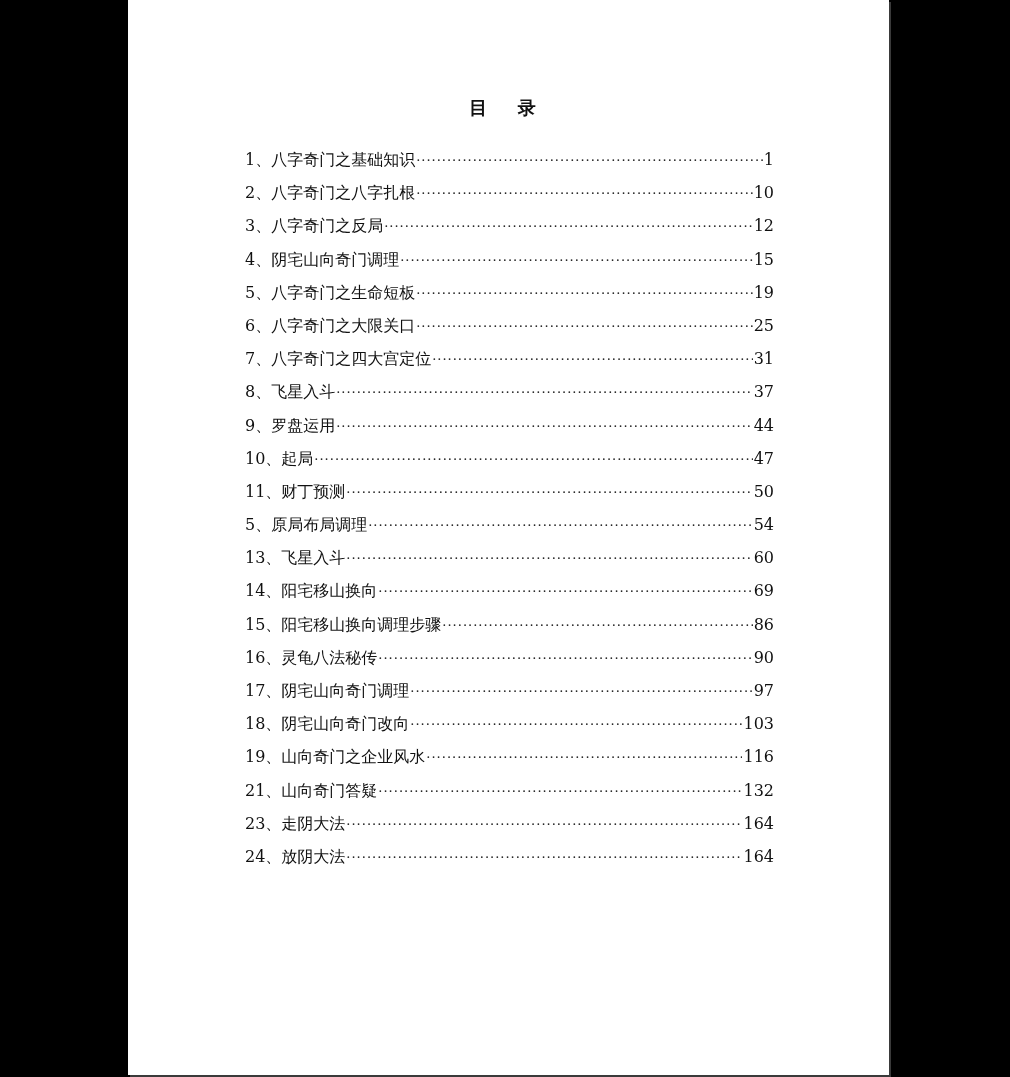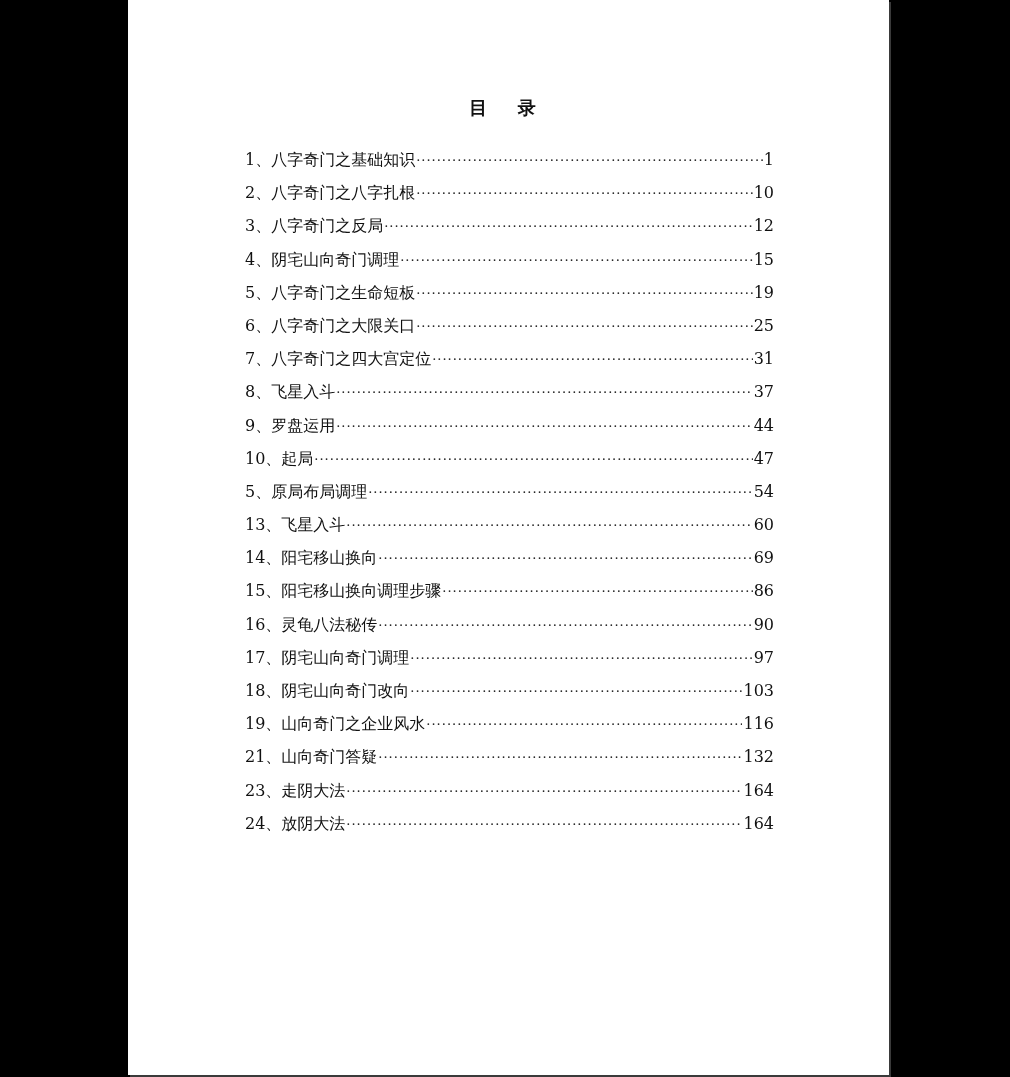--- a/index.html
+++ b/index.html
@@ -97,20 +97,26 @@
         <span class="toc-leader"></span>
         <span class="toc-page">44</span>
       </li>
       <li class="toc-row">
         <span class="toc-num">10、</span>
         <span class="toc-text">起局</span>
         <span class="toc-leader"></span>
         <span class="toc-page">47</span>
       </li>
       <li class="toc-row">
+        <span class="toc-num">11、</span>
+        <span class="toc-text">财丁预测</span>
+        <span class="toc-leader"></span>
+        <span class="toc-page">50</span>
+      </li>
+      <li class="toc-row">
         <span class="toc-num">5、</span>
         <span class="toc-text">原局布局调理</span>
         <span class="toc-leader"></span>
         <span class="toc-page">54</span>
       </li>
       <li class="toc-row">
         <span class="toc-num">13、</span>
         <span class="toc-text">飞星入斗</span>
         <span class="toc-leader"></span>
         <span class="toc-page">60</span>

